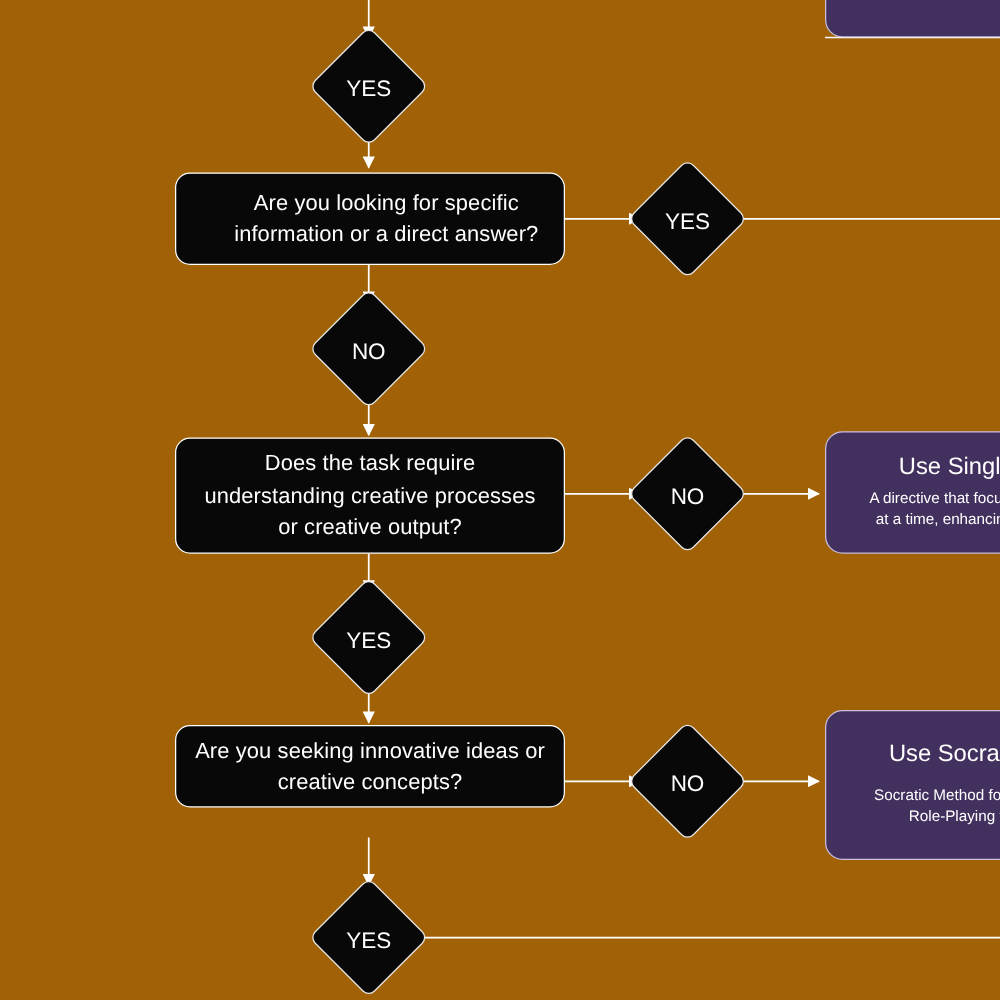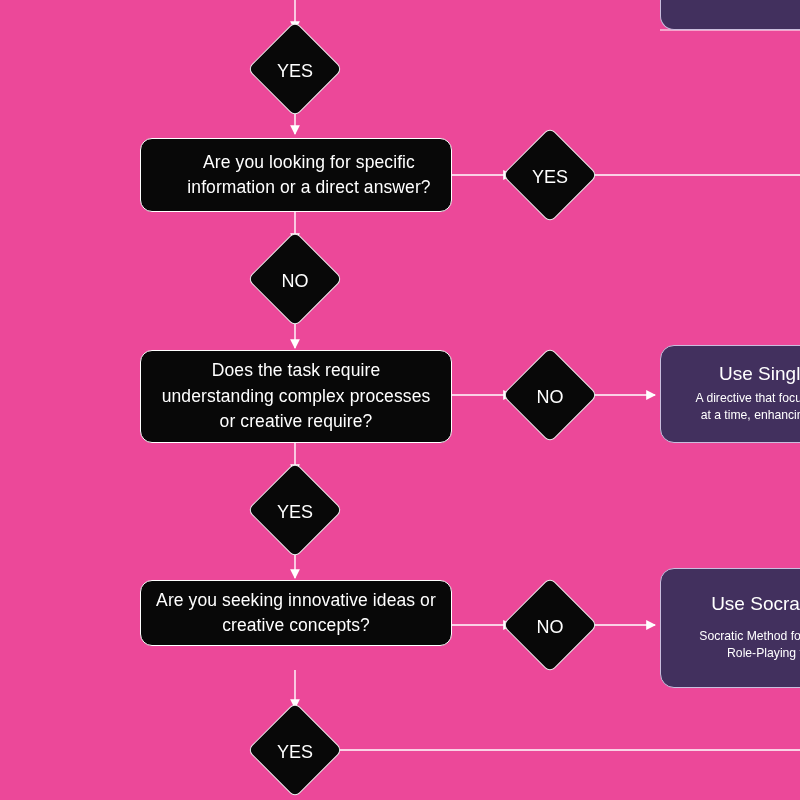--- a/index.html
+++ b/index.html
@@ -4,21 +4,21 @@
 <style>
   html, body {
     margin: 0;
     padding: 0;
     background: #111111;
   }
   #canvas {
     position: relative;
     width: 800px;
     height: 800px;
-    background: #ec4899;
+    background: #a16207;
     overflow: hidden;
     font-family: "Liberation Sans", sans-serif;
   }
   #edges {
     position: absolute;
     left: 0; top: 0;
     width: 800px; height: 800px;
     pointer-events: none;
   }
 
@@ -153,21 +153,21 @@
     <span>Are you looking for specific information or a direct answer?</span>
   </div>
 
   <div class="diamond" style="left:516px; top:141px;"></div>
   <div class="diamond-label" style="left:502px; top:168px;">YES</div>
 
   <div class="diamond" style="left:261px; top:245px;"></div>
   <div class="diamond-label" style="left:247px; top:272px;">NO</div>
 
   <div class="qnode" style="left:140px; top:350px; width:312px; height:93px;">
-    <span>Does the task require understanding complex processes or creative require?</span>
+    <span>Does the task require understanding creative processes or creative output?</span>
   </div>
 
   <div class="diamond" style="left:516px; top:361px;"></div>
   <div class="diamond-label" style="left:502px; top:388px;">NO</div>
 
   <div class="pnode tight" style="left:660px; top:345px; width:210px; height:98px;">
     <div class="ptitle">Use Single</div>
     <div class="pdesc">A directive that focuses th
 at a time, enhancing cla</div>
   </div>

